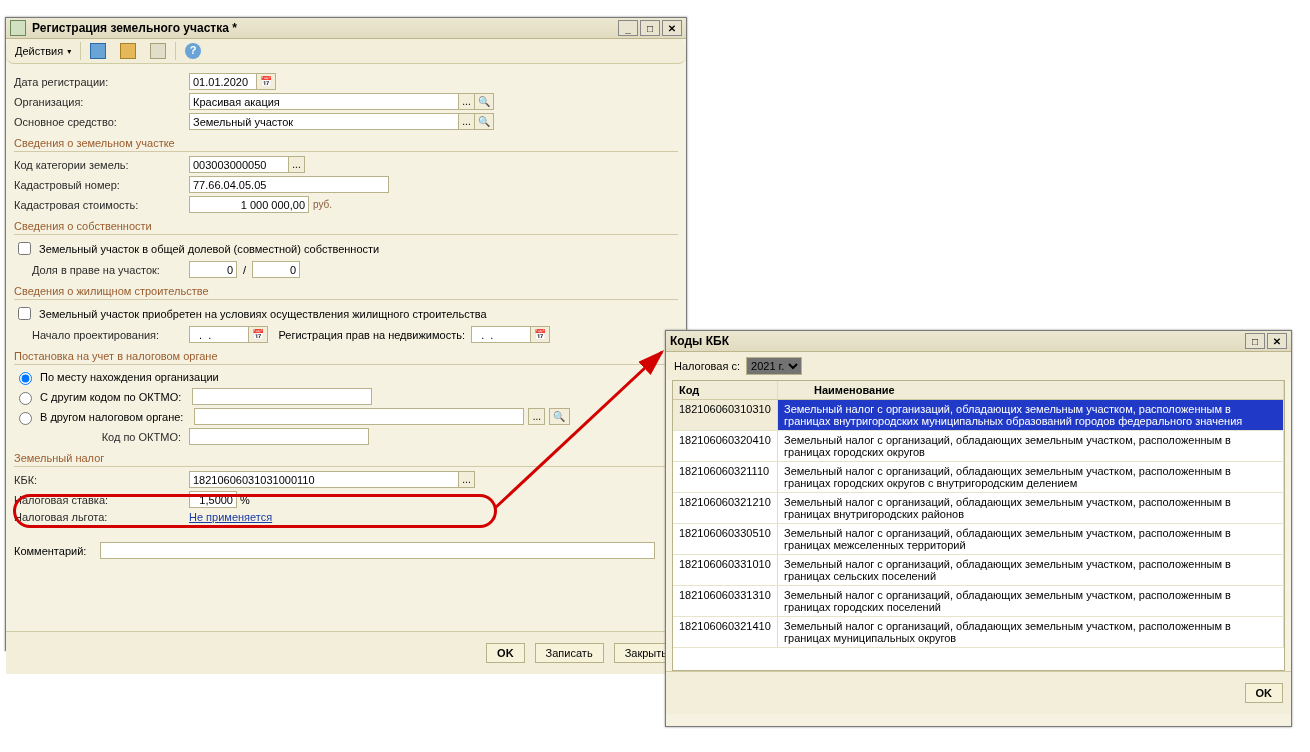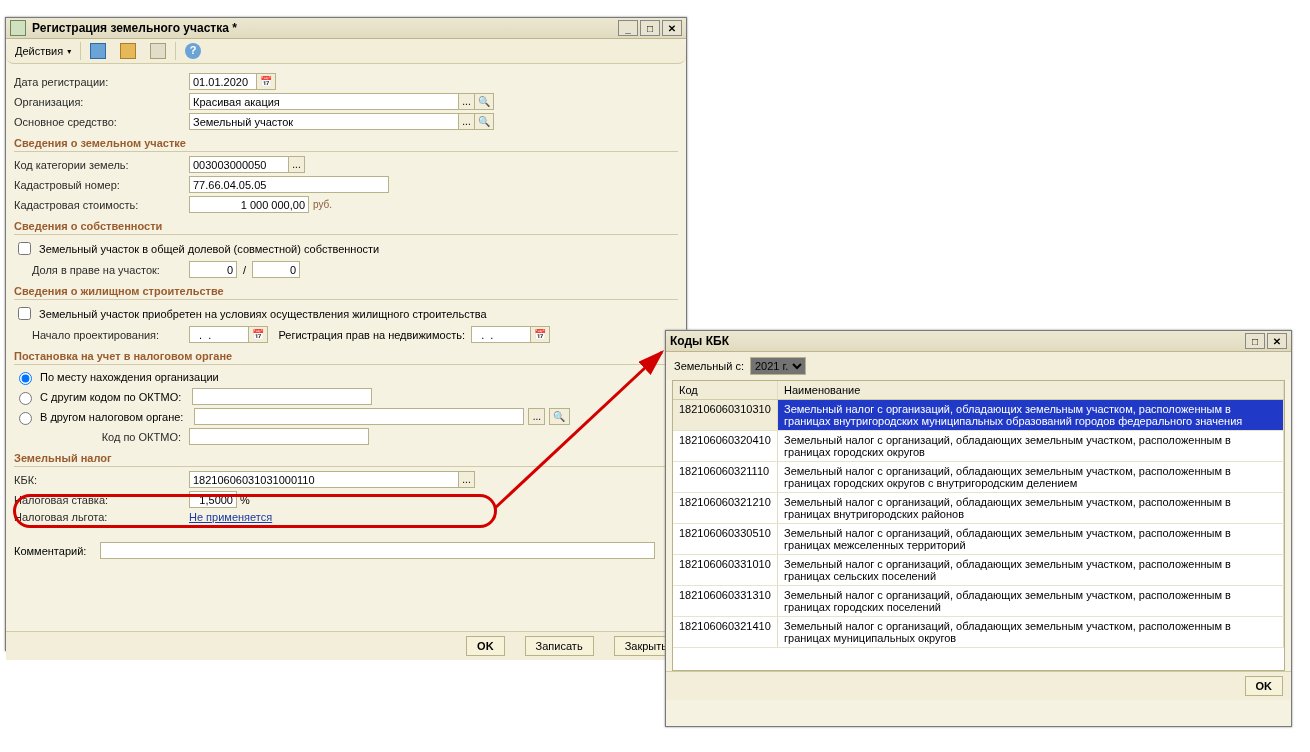--- a/index.html
+++ b/index.html
@@ -98,42 +98,42 @@
     background:#f3eeda;
     height:17px;
     min-width:17px;
     font-size:10px;
     cursor:pointer;
     padding:0 3px;
     margin-left:-1px;
   }
   .section-title {
     color:#9a5c2e;
-    font-weight:bold;
+    font-weight:normal;
     border-bottom:1px solid #d2c9a8;
     margin:7px 0 4px 0;
     padding-bottom:2px;
   }
   .checkbox-row {
     display:flex; align-items:center; gap:5px; margin:3px 0;
   }
   .radio-row {
     display:flex; align-items:center; gap:5px; margin:3px 0;
   }
   .unit { color:#8a5c3e; margin-left:4px; font-size:10px; }
   .percent { margin-left:3px; font-size:11px;}
   .footer {
     border-top:1px solid #cfcba5;
     background:#f3eeda;
     height:28px;
     display:flex;
     align-items:center;
     justify-content:flex-end;
-    padding:0 8px;
-    gap:20px;
+    padding:7px 8px;
+    gap:10px;
   }
   .footer .fbtn {
     border:1px solid #b8b28a;
     background:#f7f2da;
     padding:3px 10px;
     cursor:pointer;
     font-size:11px;
   }
   .footer .fbtn.bold { font-weight:bold; }
   .link { color:#1a3aa6; text-decoration:underline; cursor:pointer; }
@@ -161,21 +161,22 @@
   }
   .grid {
     border:1px solid #b8b28a;
     background:#fff;
     margin:0 6px;
   }
   .grid-header {
     display:flex;
     background:#f0ecd8;
     border-bottom:1px solid #cfcba5;
-    font-weight:normal;
+    font-weight:bold;
+    gap:30px;
   }
   .grid-header .col, .grid-row .col {
     padding:3px 6px;
     border-right:1px solid #e0dcc4;
     box-sizing:border-box;
   }
   .col-code { width:105px; flex-shrink:0;}
   .col-name { flex:1; }
   .grid-body { background:#fff; }
   .grid-row {
@@ -349,21 +350,21 @@
 </svg>
 
 <div class="window" style="left:665px; top:330px; width:625px; height:395px;">
   <div class="titlebar">
     <span>Коды КБК</span>
     <span class="spacer"></span>
     <span class="sysbtn">□</span>
     <span class="sysbtn">✕</span>
   </div>
   <div class="filter-row">
-    <label>Земельный с:</label>
+    <label>Налоговая с:</label>
     <select class="combo">
       <option>2021 г.</option>
     </select>
   </div>
   <div class="grid">
     <div class="grid-header">
       <div class="col col-code">Код</div>
       <div class="col col-name">Наименование</div>
     </div>
     <div class="grid-body" id="grid-body">

